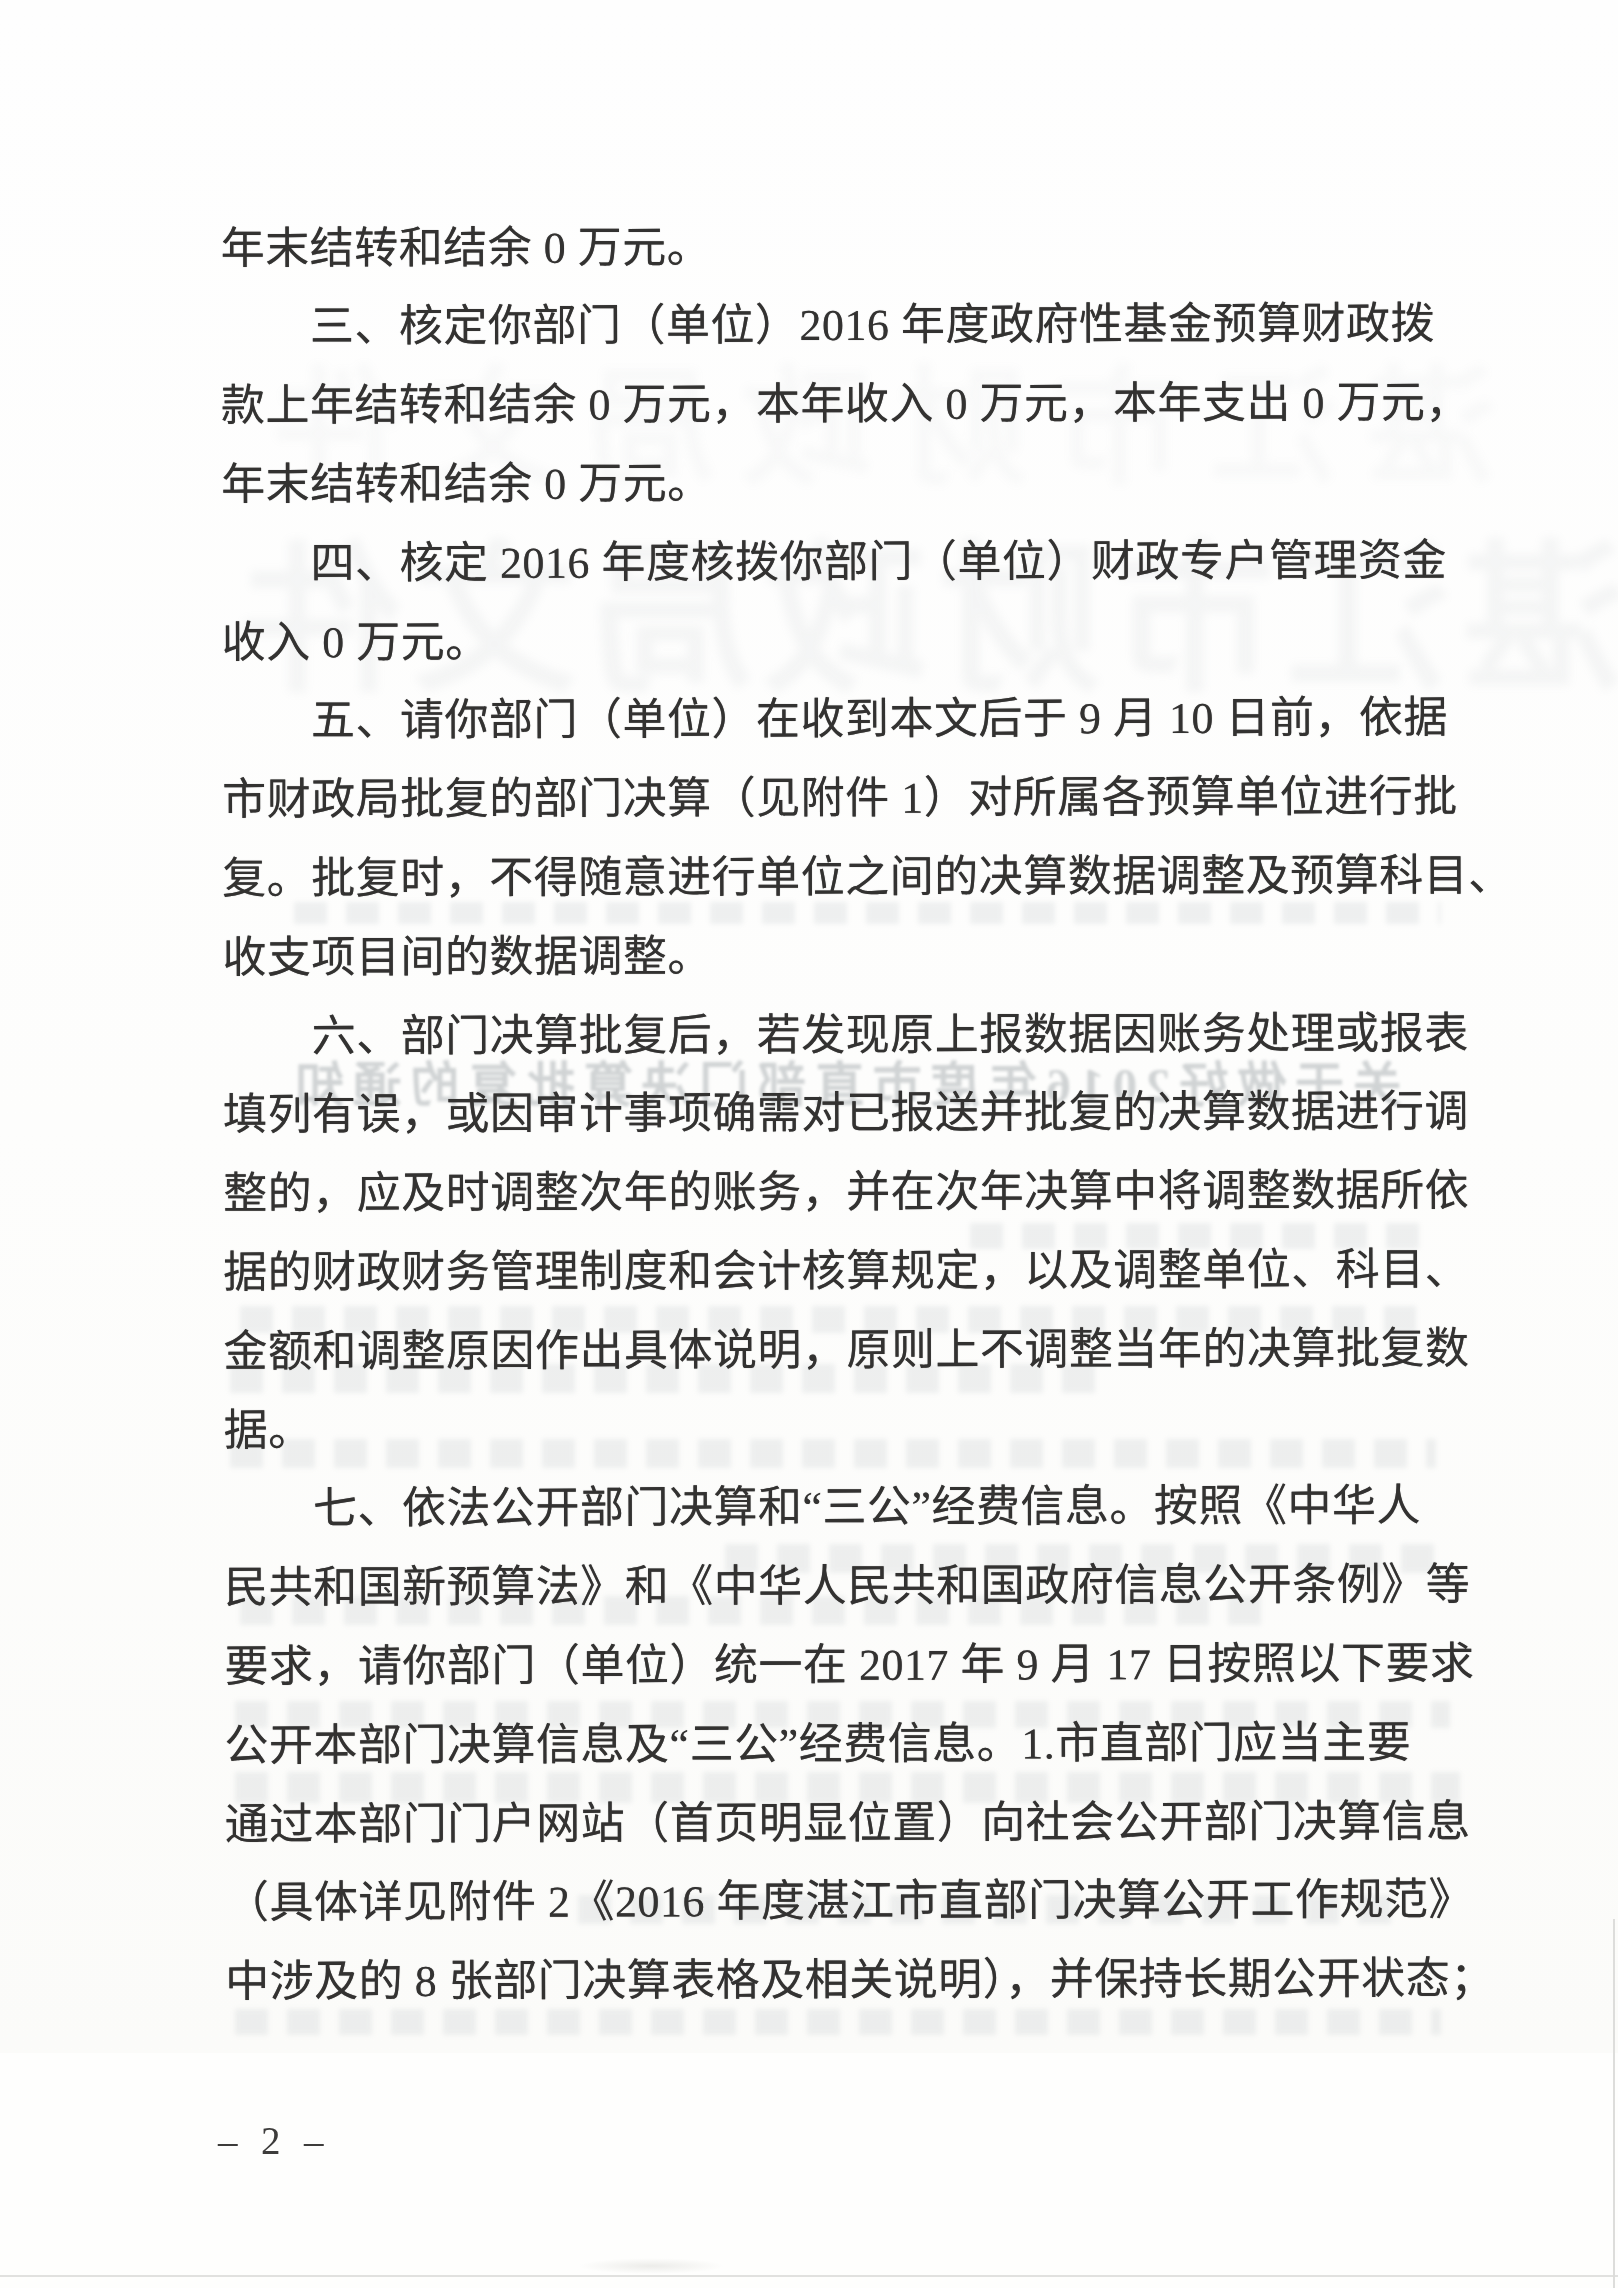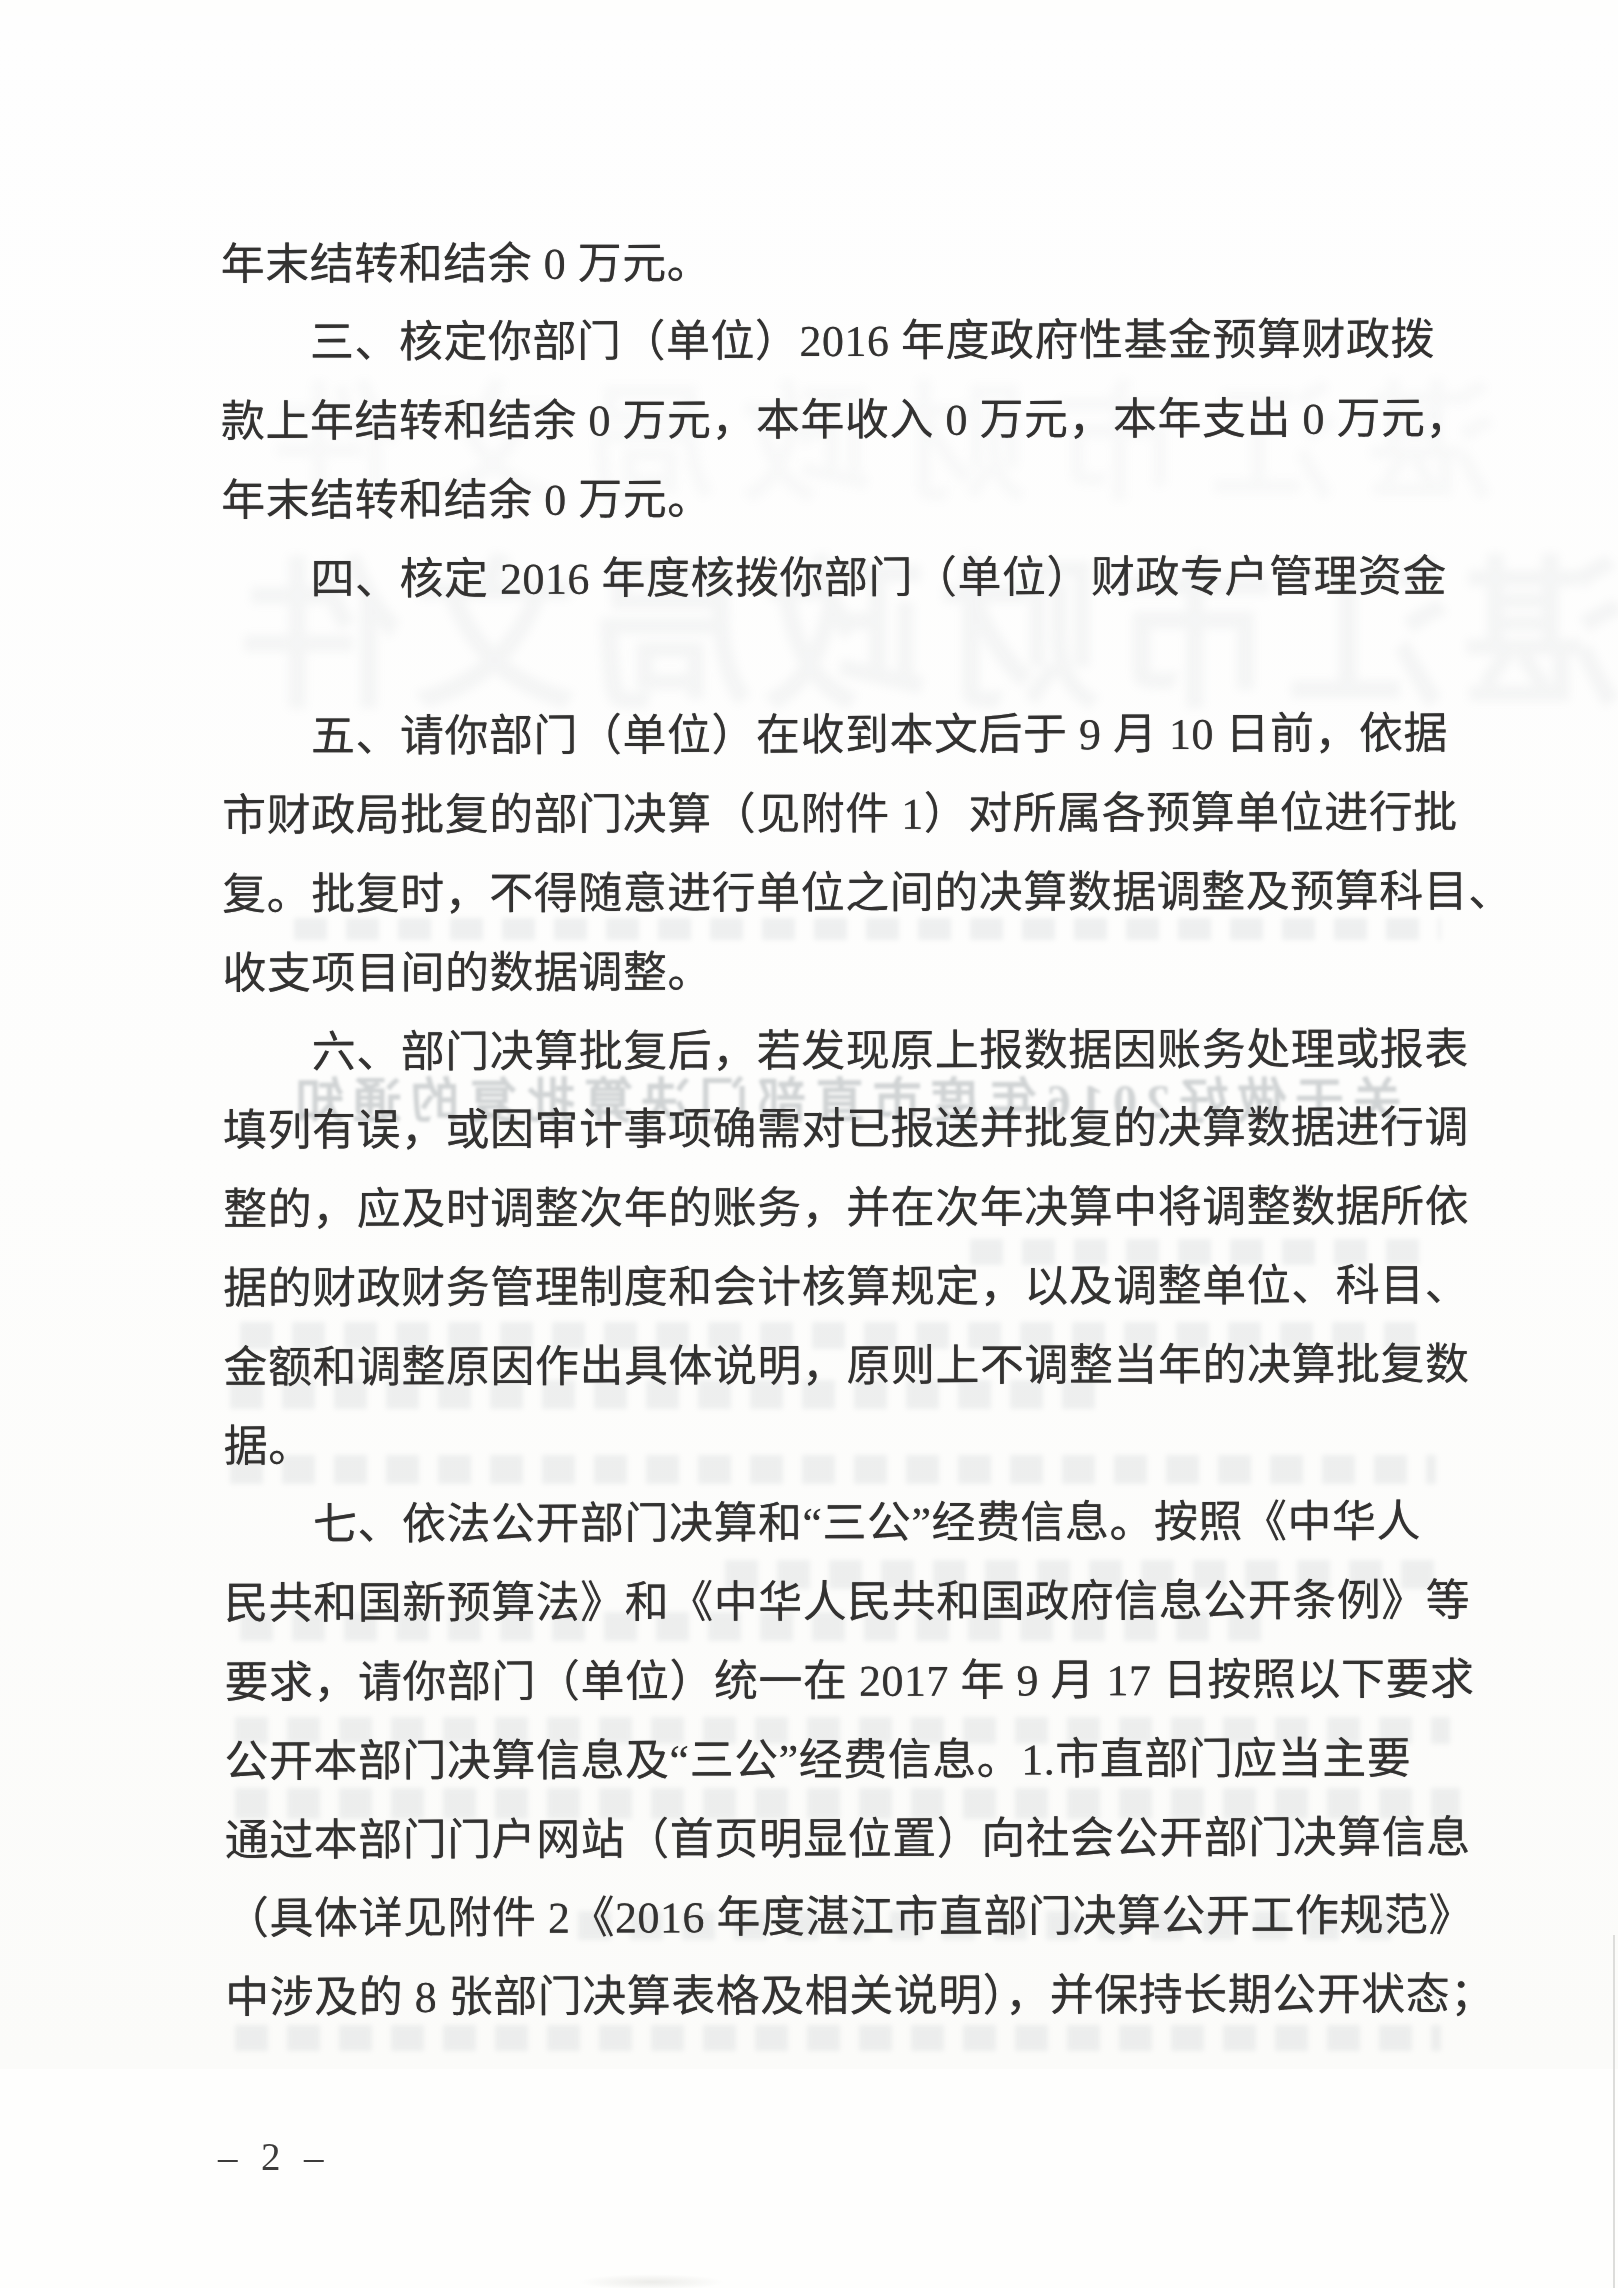--- a/index.html
+++ b/index.html
@@ -2,21 +2,21 @@
 <html lang="zh-CN"><head>
 <meta charset="utf-8">
 <style>
   html,body{margin:0;padding:0;}
   body{
     width:1618px;height:2289px;overflow:hidden;position:relative;
     background:#fefefd;
     font-family:"Liberation Serif","DejaVu Serif",serif;
   }
   .page{
-    position:absolute;left:0;top:16px;width:1618px;height:2053px;
+    position:absolute;left:0;top:0;width:1618px;height:2053px;
     background:linear-gradient(180deg,#fefefe 0%,#fdfdfc 55%,#fbfbf9 100%);
   }
   
   .textblock{position:absolute;left:0;top:0;width:1618px;height:2289px;transform:rotate(-0.15deg);transform-origin:50% 50%;}
   .line{
     position:absolute;left:223px;height:59px;line-height:59px;
     font-size:44px;color:#333231;white-space:nowrap;letter-spacing:0.5px;
     text-shadow:0 0 0.7px rgba(45,45,45,0.75);
   }
   .line.indent{left:312px;}
@@ -62,20 +62,21 @@
   <div class="smudge" style="left:235px;top:1772px;width:1225px;height:31px;"></div>
   <div class="smudge" style="left:578px;top:1895px;width:814px;height:29px;"></div>
   <div class="smudge" style="left:235px;top:2009px;width:1206px;height:25.5px;"></div>
 
   <main class="textblock">
     <div class="line" style="top:218px;">年末结转和结余 0 万元。</div>
     <div class="line indent" style="top:296px;">三、核定你部门（单位）2016 年度政府性基金预算财政拨</div>
     <div class="line" style="top:375px;">款上年结转和结余 0 万元，本年收入 0 万元，本年支出 0 万元，</div>
     <div class="line" style="top:454px;">年末结转和结余 0 万元。</div>
     <div class="line indent" style="top:533px;">四、核定 2016 年度核拨你部门（单位）财政专户管理资金</div>
+    <div class="line" style="top:612px;">收入 0 万元。</div>
     <div class="line indent" style="top:690px;">五、请你部门（单位）在收到本文后于 9 月 10 日前，依据</div>
     <div class="line" style="top:769px;">市财政局批复的部门决算（见附件 1）对所属各预算单位进行批</div>
     <div class="line" style="top:848px;">复。批复时，不得随意进行单位之间的决算数据调整及预算科目、</div>
     <div class="line" style="top:927px;">收支项目间的数据调整。</div>
     <div class="line indent" style="top:1006px;">六、部门决算批复后，若发现原上报数据因账务处理或报表</div>
     <div class="line" style="top:1084px;">填列有误，或因审计事项确需对已报送并批复的决算数据进行调</div>
     <div class="line" style="top:1163px;">整的，应及时调整次年的账务，并在次年决算中将调整数据所依</div>
     <div class="line" style="top:1242px;">据的财政财务管理制度和会计核算规定，以及调整单位、科目、</div>
     <div class="line" style="top:1321px;">金额和调整原因作出具体说明，原则上不调整当年的决算批复数</div>
     <div class="line" style="top:1400px;">据。</div>

